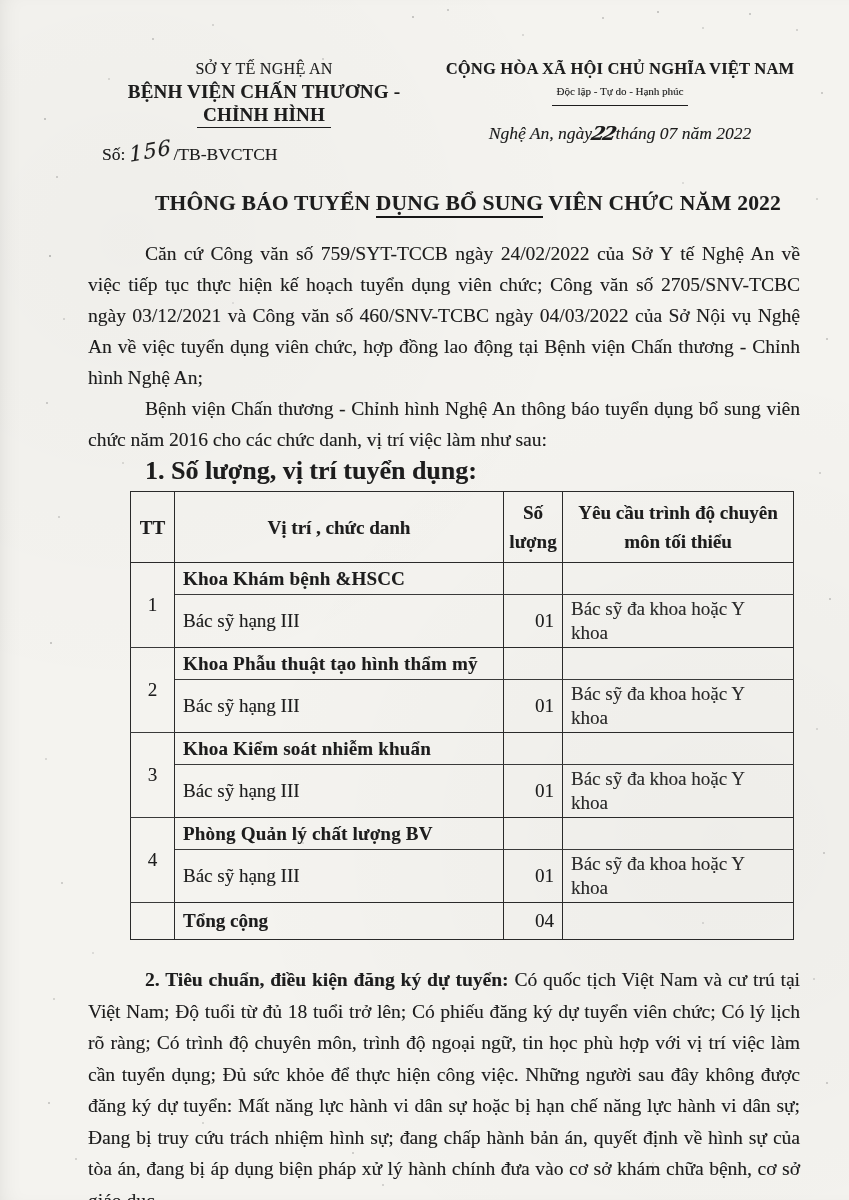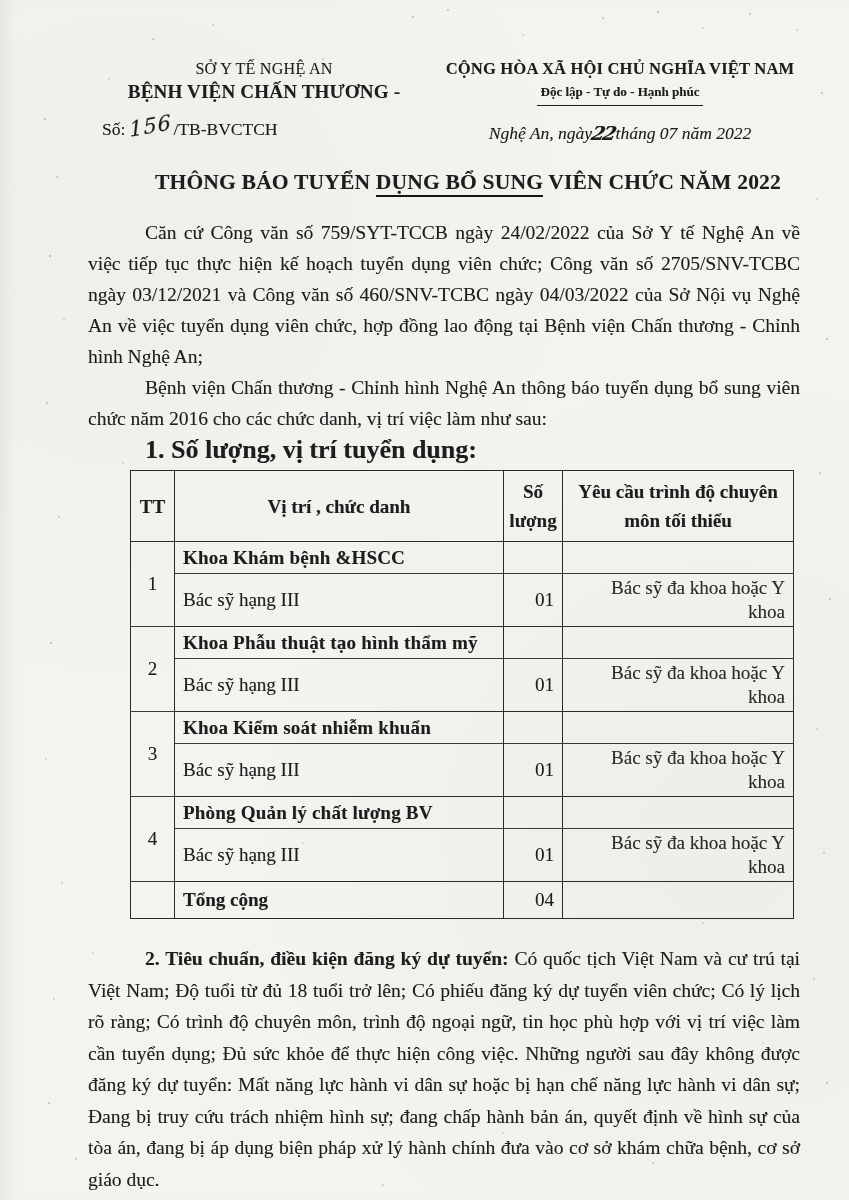--- a/index.html
+++ b/index.html
@@ -59,21 +59,21 @@
   .org-line1{font-size:16px;letter-spacing:.3px;line-height:22px;}
   .org-line2,.org-line3{font-size:19px;font-weight:bold;line-height:23px;letter-spacing:.2px;}
   .u-org{display:inline-block;border-bottom:1.6px solid #1d1d1d;padding:0 6px 1px 6px;}
   .doc-number{margin-top:13px;font-size:17.5px;text-align:left;padding-left:14px;}
   .handwritten{
     font-style:italic;font-family:"DejaVu Serif",serif;display:inline-block;
     transform:rotate(-10deg) skewX(-6deg);font-size:21px;letter-spacing:1px;
     margin:0 1px 0 4px;position:relative;top:-2px;
   }
   .nat-line1{font-size:16.5px;font-weight:bold;line-height:22px;letter-spacing:.2px;}
-  .nat-line2{font-size:13px;font-weight:bold;line-height:23px;}
+  .nat-line2{font-size:11px;font-weight:normal;line-height:23px;}
   .u-nat{display:inline-block;border-bottom:1.6px solid #1d1d1d;padding:0 4px 2px 4px;}
   .date-line{margin-top:15px;font-size:17.5px;font-style:italic;}
   .handwritten-day{
     font-style:italic;font-weight:bold;font-family:"DejaVu Serif",serif;display:inline-block;
     transform:skewX(-14deg);letter-spacing:-2px;font-size:19px;position:relative;top:1px;
     margin:0 1px 0 0;
   }
   
   .title{
     margin:26px 0 0 0;font-size:21.5px;font-weight:bold;text-align:center;
@@ -101,39 +101,40 @@
   table.positions td,table.positions th{
     border:1.4px solid #2a2a2a;font-size:19px;padding:2px 8px;line-height:24px;
     overflow:hidden;
   }
   table.positions th{font-weight:bold;text-align:center;padding:6px 4px;line-height:29px;}
   tr.dept-row td{border-bottom:1px solid #3a3a3a;border-top:1.8px solid #222;margin-top:41px;}
   tr.pos-row td{border-top:1px solid #3a3a3a;}
   td.tt-cell{text-align:center;font-size:19px;}
   td.dept-cell{font-weight:bold;letter-spacing:.2px;}
   td.qty-cell{text-align:right;}
-  td.req-cell{text-align:right;color:#2b2b2b;font-size:18.5px;padding:2px 2px;}
+  td.req-cell{text-align:left;color:#2b2b2b;font-size:18.5px;padding:2px 2px;}
   tr.total-row td{border-top:1.8px solid #222;height:32px;}
   td.total-label{font-weight:bold;}
   tr.dept-row td, tr.pos-row td{height:27px;}
   
   .section2{margin-top:24px;line-height:31.5px;}
 </style>
 </head>
 <body>
 
 <div class="page">
   <div class="speckles"></div>
 
   <div class="content">
 
     <div class="header">
       <div class="header-left">
         <div class="org-line1">SỞ Y TẾ NGHỆ AN</div>
         <div class="org-line2">BỆNH VIỆN CHẤN THƯƠNG -</div>
+        <div class="org-line3"><span class="u-org">CHỈNH HÌNH</span></div>
         <div class="doc-number"><span>Số:</span><span class="handwritten">156</span><span>/TB-BVCTCH</span></div>
       </div>
       <div class="header-right">
         <div class="nat-line1">CỘNG HÒA XÃ HỘI CHỦ NGHĨA VIỆT NAM</div>
         <div class="nat-line2"><span class="u-nat">Độc lập - Tự do - Hạnh phúc</span></div>
         <div class="date-line"><span>Nghệ An, ngày</span><span class="handwritten-day">22</span><span>tháng 07 năm 2022</span></div>
       </div>
     </div>
 
     <h1 class="title"><span>THÔNG BÁO TUYỂN </span><span class="title-underline">DỤNG BỔ SUNG</span><span> VIÊN CHỨC NĂM 2022</span></h1>

